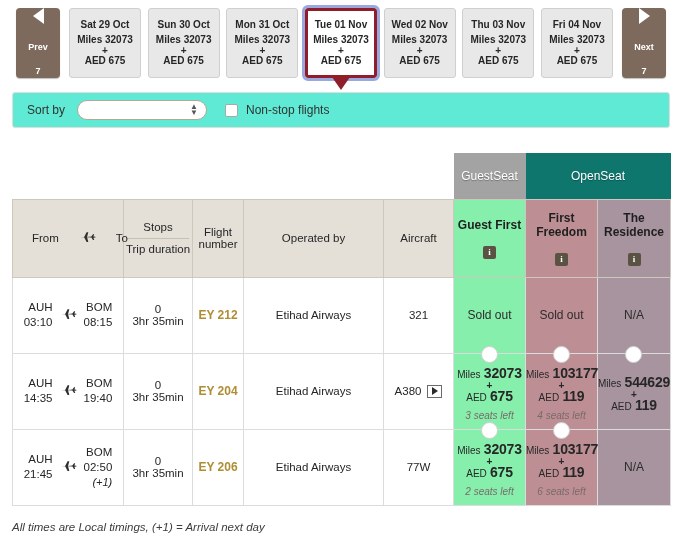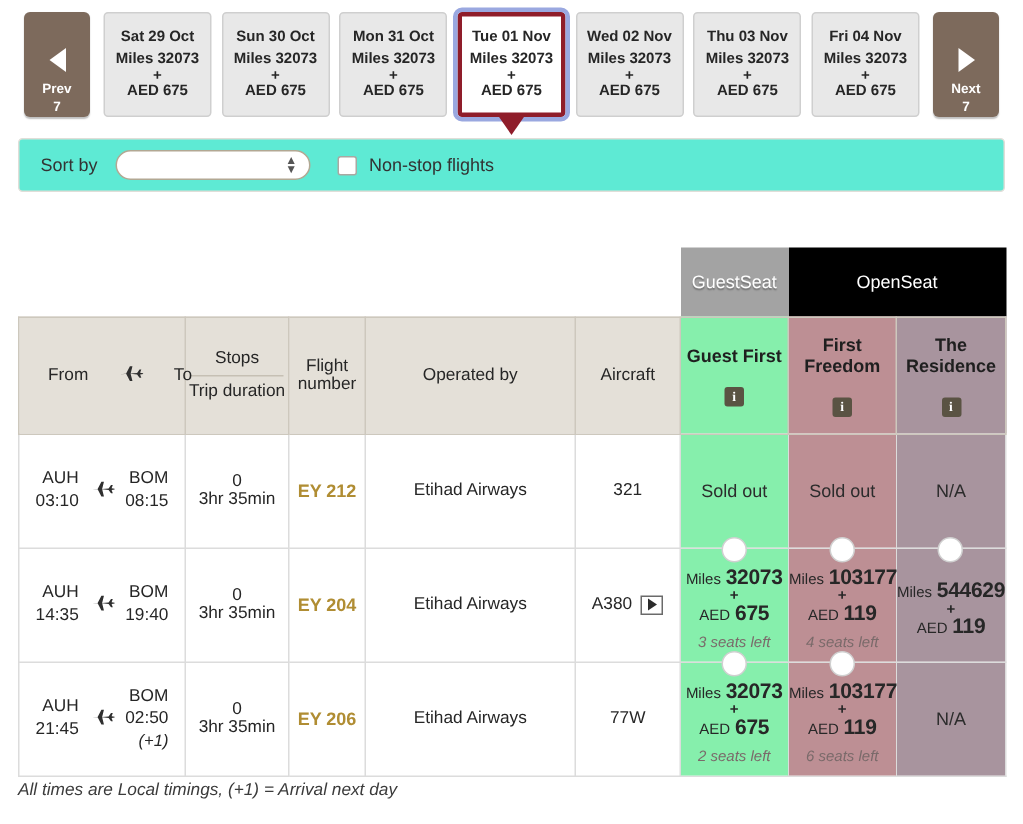--- a/index.html
+++ b/index.html
@@ -18,21 +18,21 @@
     width: 682px; height: 92px;
     display: flex; align-items: flex-start;
   }
   .navbtn {
     width: 44px; height: 70px;
     margin: 8px 0 0 16px;
     background: #7d6a5c;
     border-radius: 4px;
     color: #ffffff;
     display: flex; flex-direction: column;
-    align-items: center; justify-content: flex-end;
+    align-items: center; justify-content: space-between;
     cursor: pointer; user-select: none;
     box-shadow: 0 1px 1px rgba(0,0,0,.25);
   }
   .navbtn.next { margin: 8px 16px 0 0; }
   .navbtn .tri {
     width: 0; height: 0; margin-bottom: 5px;
   }
   .navbtn.prev .tri {
     border-top: 8px solid transparent;
     border-bottom: 8px solid transparent;
@@ -121,21 +121,21 @@
     width: 13px; height: 13px;
     border: 1px solid #aaa8a2;
     background: #fff;
     border-radius: 2px;
     cursor: pointer;
   }
   .chklbl { font-size: 12px; color: #333; margin-left: 8px; }
 
   
   .tablewrap {
-    position: absolute; left: 12px; top: 165px;
+    position: absolute; left: 12px; top: 153px;
     width: 658px;
   }
   table.flights {
     border-collapse: collapse;
     width: 658px;
     table-layout: fixed;
   }
   table.flights td, table.flights th { padding: 0; }
 
   
@@ -143,21 +143,21 @@
     height: 46px;
     color: #ffffff;
     font-size: 12px;
     font-weight: normal;
     text-align: center;
     vertical-align: middle;
     text-shadow: 0 1px 1px rgba(0,0,0,.3);
   }
   .grp.blank { background: #ffffff; }
   .grp.guestseat { background: #a3a3a3; }
-  .grp.openseat { background: #000000; }
+  .grp.openseat { background: #0f766e; }
 
   
   .colhdr {
     background: #e4e0d8;
     border: 1px solid #cdc8bd;
     font-size: 11.5px;
     color: #262626;
     vertical-align: middle;
     height: 78px;
     font-weight: normal;

